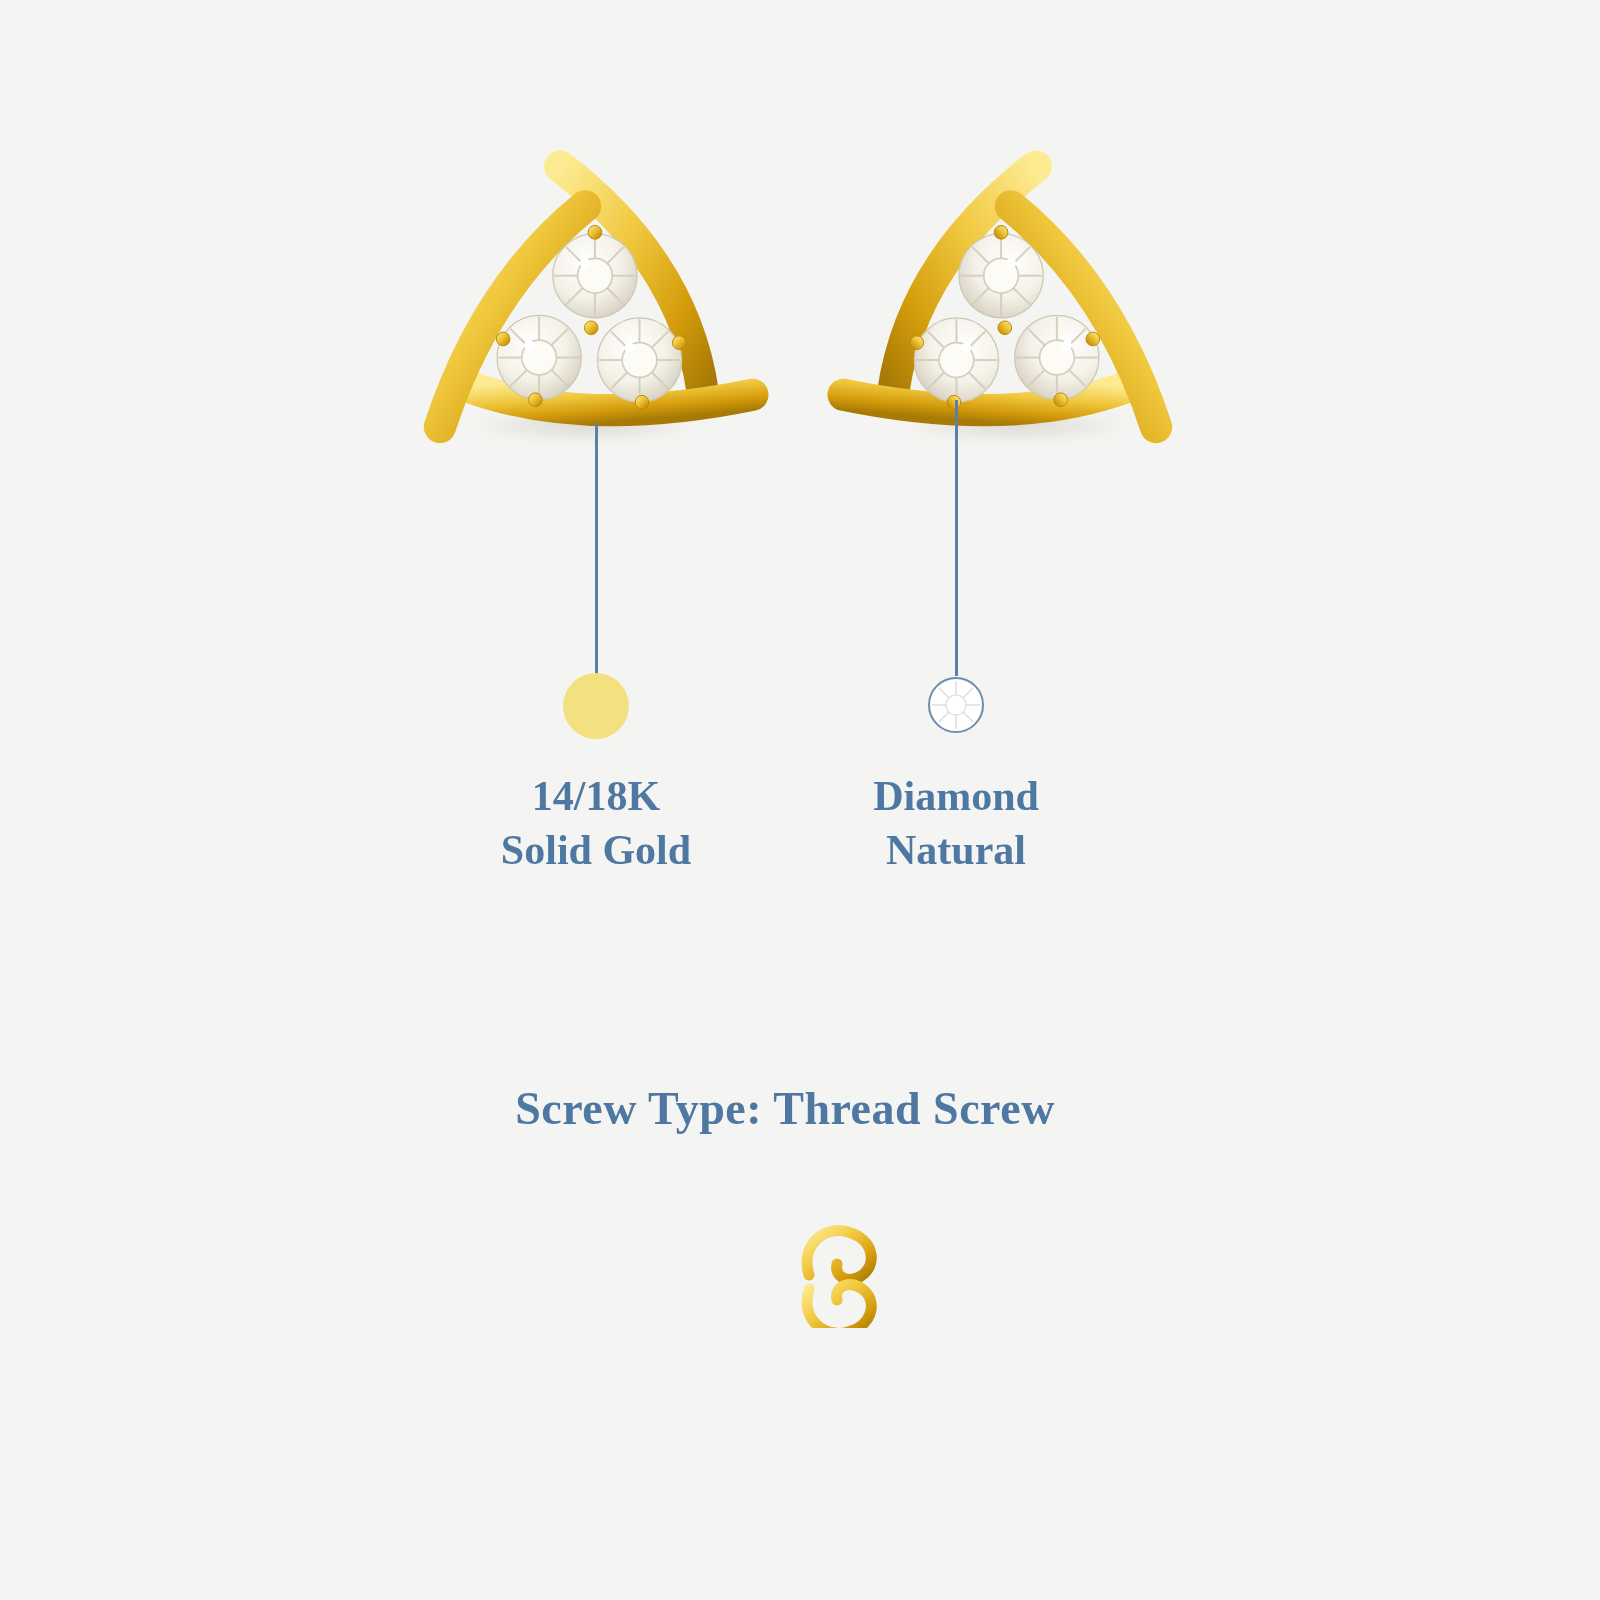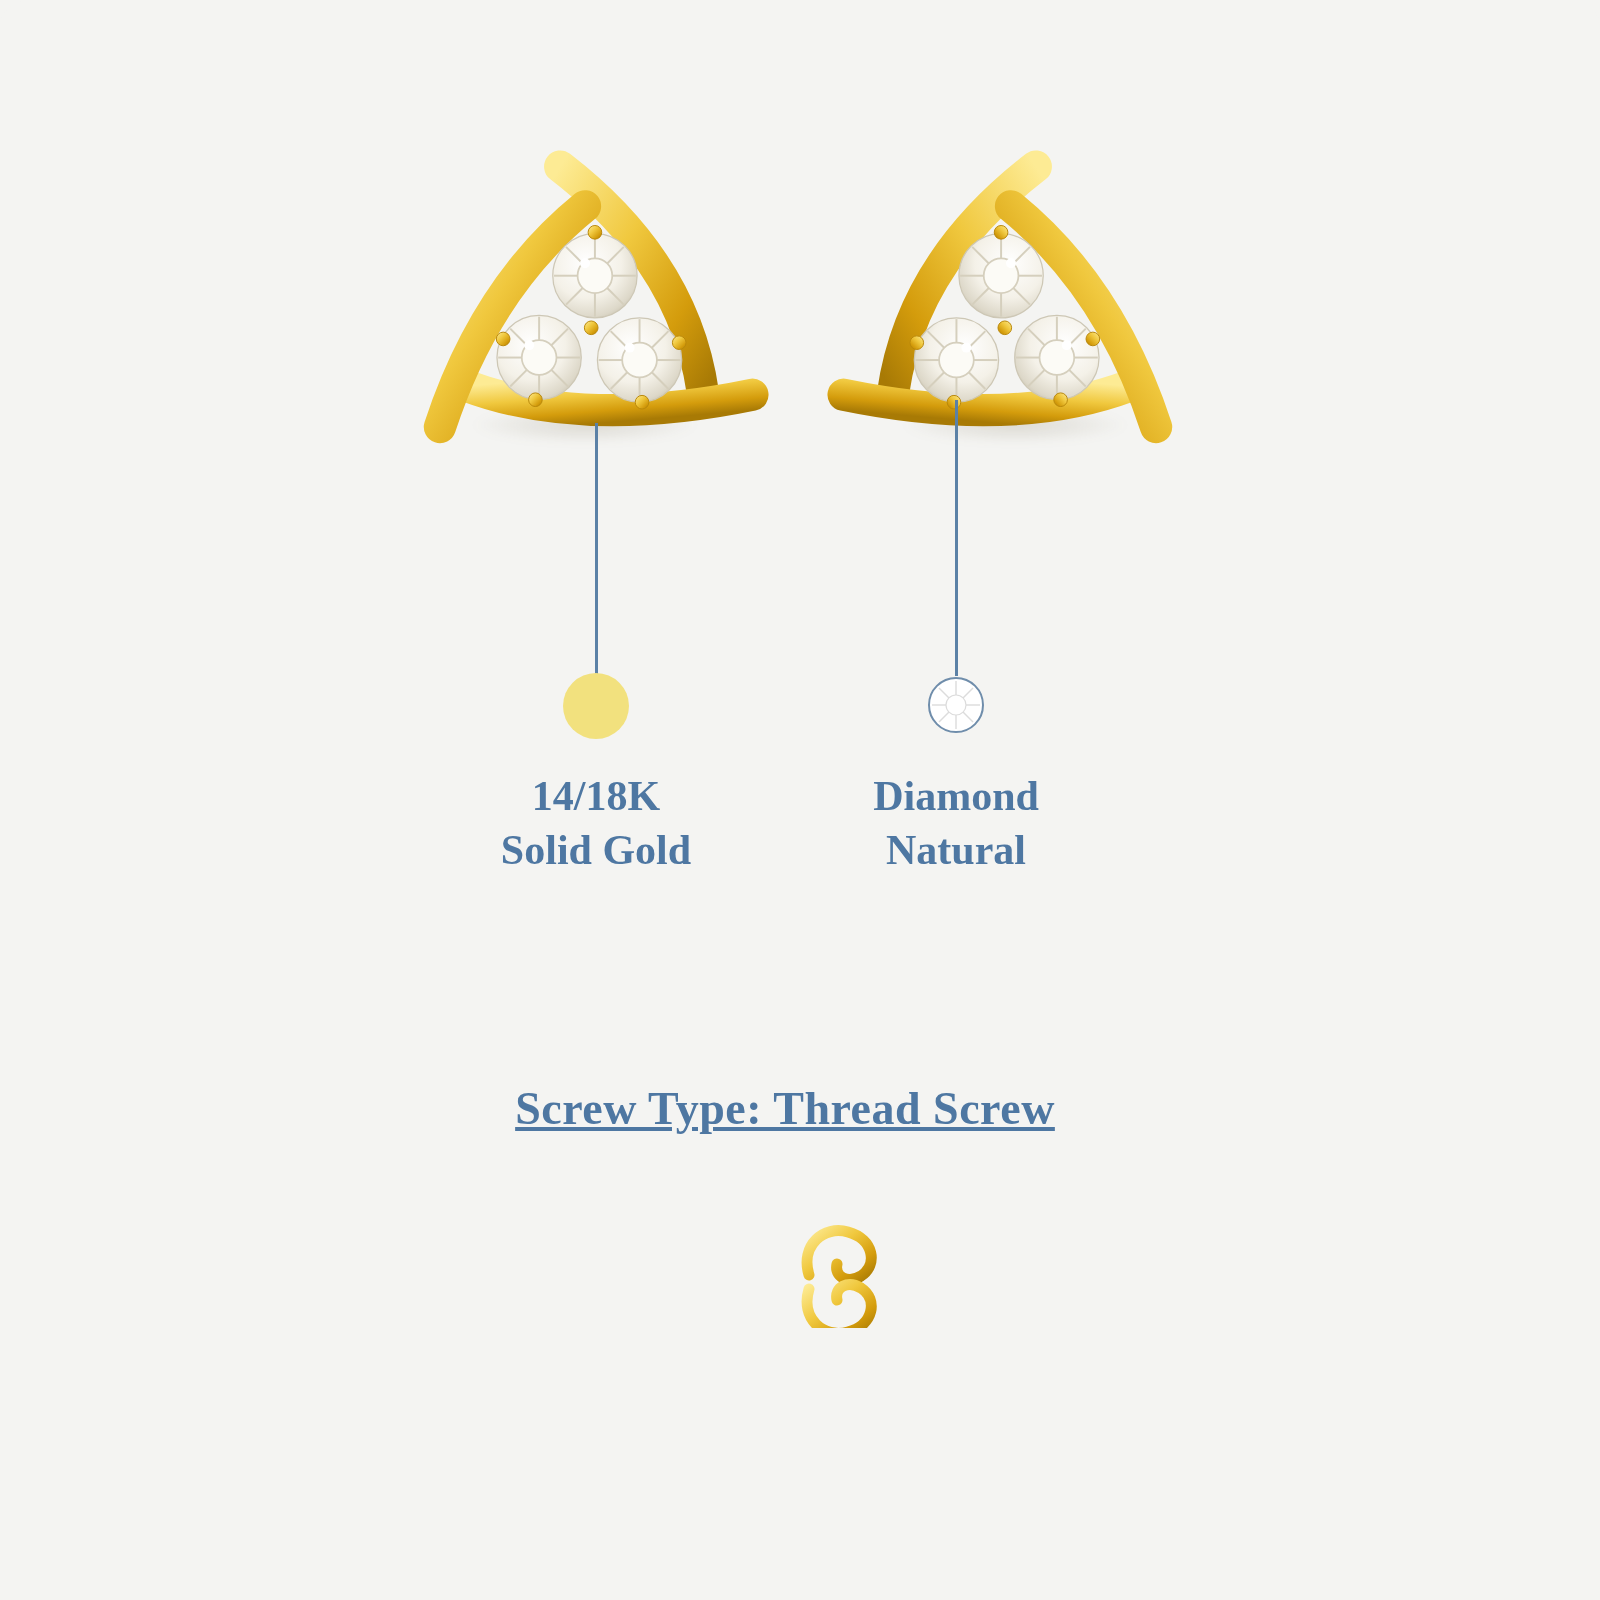--- a/index.html
+++ b/index.html
@@ -29,21 +29,20 @@
     line-height: 1.28;
     color: var(--label-blue, #4e77a2);
     text-align: center;
   }
   .heading {
     font-weight: bold;
     font-size: 46px;
     color: var(--label-blue, #4e77a2);
     text-align: center;
     letter-spacing: 0.5px;
-    text-decoration: underline;
   }
   .shadow {
     background: radial-gradient(ellipse at center, rgba(95, 82, 45, 0.16), rgba(0,0,0,0) 70%);
     border-radius: 50%;
     filter: blur(4px);
   }
 </style>
 </head>
 <body>
 

